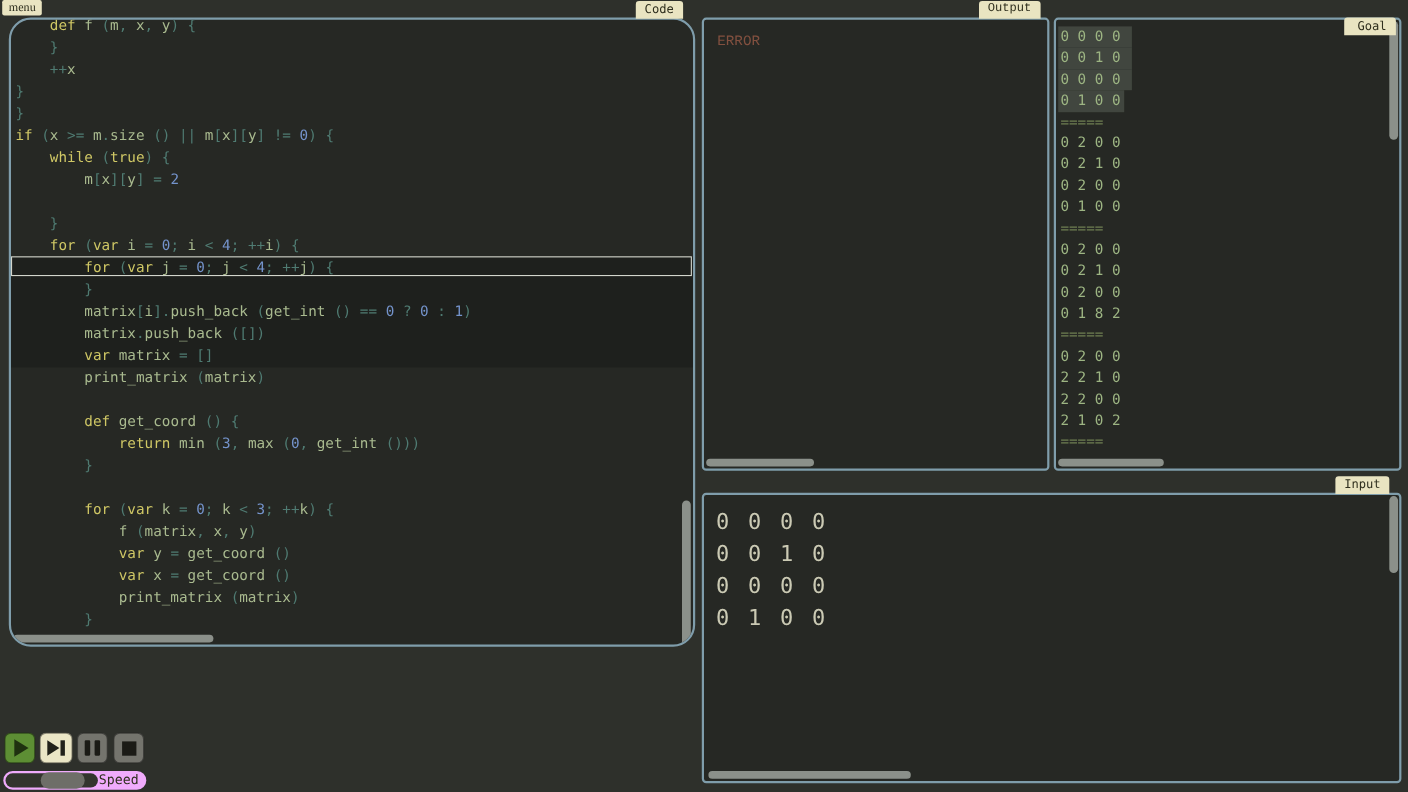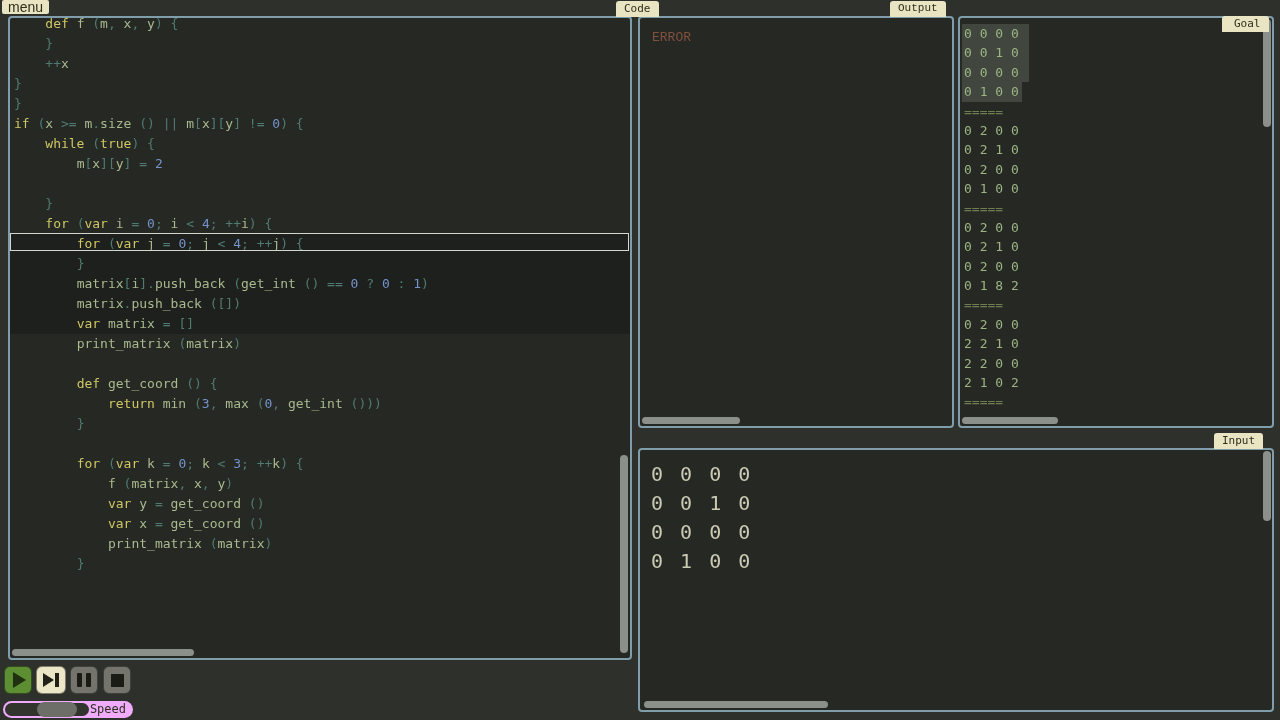--- a/index.html
+++ b/index.html
@@ -23,26 +23,26 @@
     font-size:11px;
     line-height:15px;
     height:16px;
     padding:0 8px;
     border-radius:3px 3px 0 0;
     z-index:5;
   }
   #menu-btn {
     position:absolute; left:2px; top:0;
     background:#e9e4c1; color:#2f2f1e;
-    font-size:14px; line-height:13px; height:14px;
+    font-size:11px; line-height:13px; height:14px;
     padding:0 6px; border-radius:2px; z-index:6; border:none;
-    font-family:Liberation Sans, sans-serif;
-  }
-  
-  #code-panel { left:8px; top:16px; width:624px; height:644px; }
+    font-family:Liberation Serif, serif;
+  }
+  
+  #code-panel { left:8px; top:16px; width:624px; height:572px;border-radius:20px; }
   #code-hl-block {
     position:absolute; left:0; top:216px; width:620px; height:100px;
     background:#1e201d;
   }
   #code-cursor-line {
     position:absolute; left:0; top:215px; width:619px; height:18px;
     border:1px solid #d3d6cc; z-index:3;
   }
   #code-editor {
     position:absolute; left:4px; top:-4px; width:900px;
@@ -124,21 +124,21 @@
   }
   #speed-label {
     position:absolute; right:7px; top:1px; font-size:12px; line-height:15px; color:#2f2f1e;
   }
 </style>
 </head>
 <body>
 
 <button id="menu-btn">menu</button>
 
-<div class="tab" style="left:578px; top:1px;margin-left:38px;">Code</div>
+<div class="tab" style="left:578px; top:1px;">Code</div>
 <div class="tab" style="left:890px; top:1px;font-family:Liberation Mono, monospace;">Output</div>
 <div class="tab" style="left:1222px; top:16px;padding-left:12px;">Goal</div>
 <div class="tab" style="left:1214px; top:433px;">Input</div>
 
 <div class="panel" id="code-panel">
   <div id="code-hl-block"></div>
   <div id="code-cursor-line"></div>
   <div id="code-editor">
       <div class="code-line"><span>    </span><span class="t-k">def </span><span class="t-i">f </span><span class="t-p">(</span><span class="t-i">m</span><span class="t-p">, </span><span class="t-i">x</span><span class="t-p">, </span><span class="t-i">y</span><span class="t-p">) {</span></div>
       <div class="code-line"><span>    </span><span class="t-p">}</span></div>

